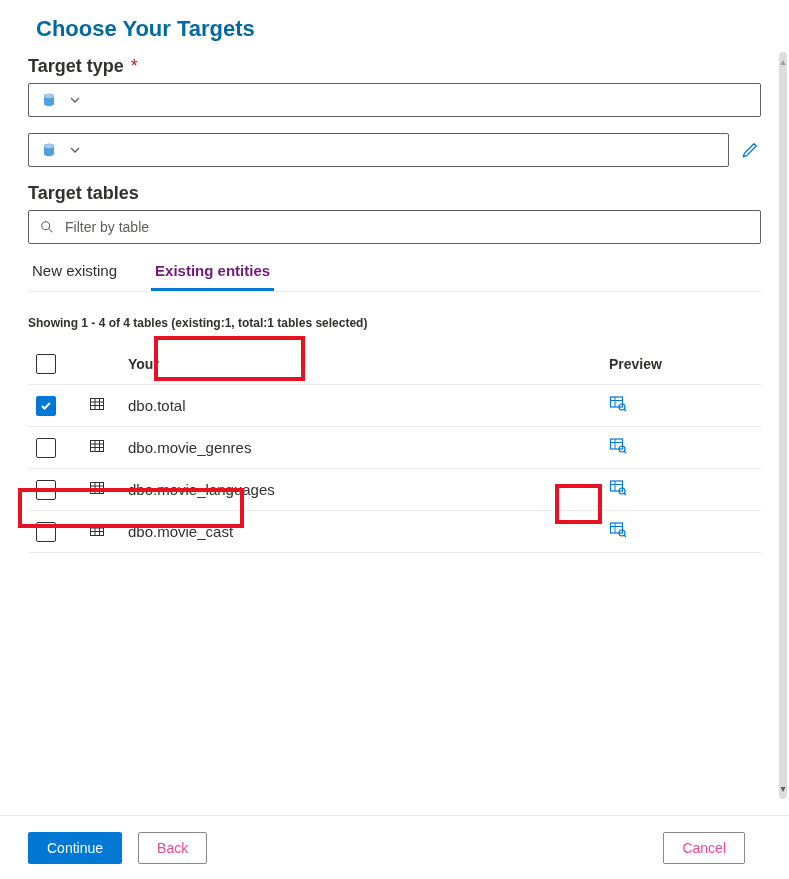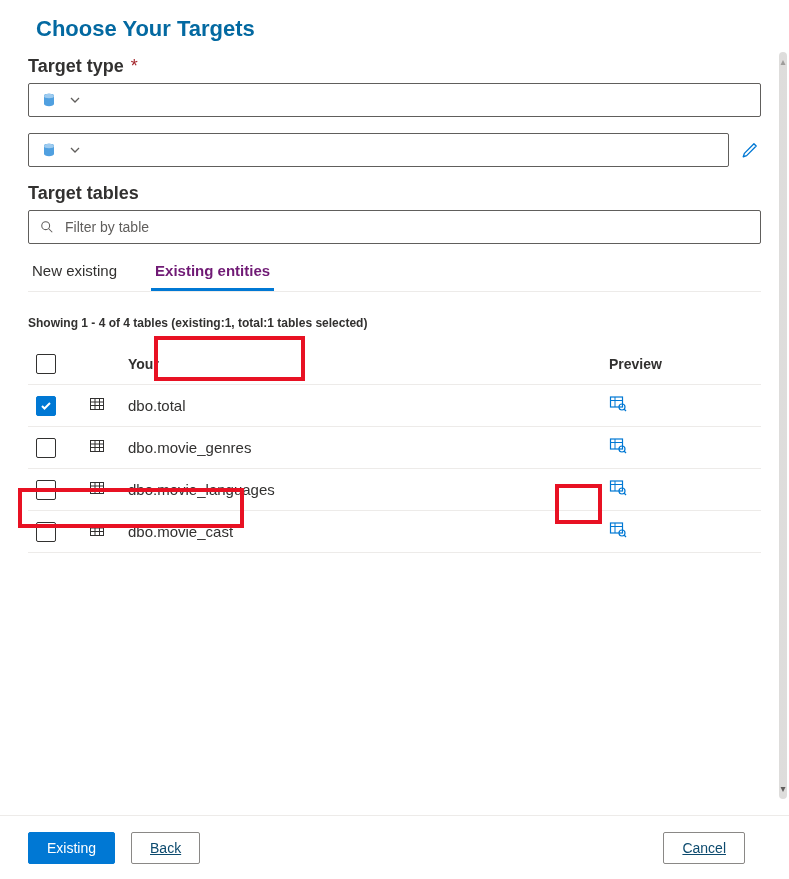--- a/index.html
+++ b/index.html
@@ -182,24 +182,23 @@
     justify-content: center;
   }
   .btn-primary {
     background: #0078d4;
     color: #fff;
     border: 1px solid #0078d4;
     margin-right: 16px;
   }
   .btn-secondary {
     background: #fff;
-    color: #0c4a6e;
+    color: #ec4899;
     border: 1px solid #8a8886;
     margin-right: 16px;
-    text-decoration: underline;
   }
   .spacer { flex: 1; }
 
   
   .scroll-indicator {
     position: absolute;
     right: 2px;
     top: 52px;
     bottom: 80px;
     width: 8px;
@@ -423,17 +422,17 @@
 
 <span class="scroll-arrow up">▴</span>
 <div class="scroll-indicator"></div>
 <span class="scroll-arrow down">▾</span>
 
 <div class="hl hl-tab"></div>
 <div class="hl hl-row"></div>
 <div class="hl hl-prev"></div>
 
 <div class="footer">
-  <button class="btn btn-primary">Existing</button>
+  <button class="btn btn-primary">Continue</button>
   <button class="btn btn-secondary">Back</button>
   <div class="spacer"></div>
   <button class="btn btn-secondary" style="margin-right:16px">Cancel</button>
 </div>
 
 </body></html>

